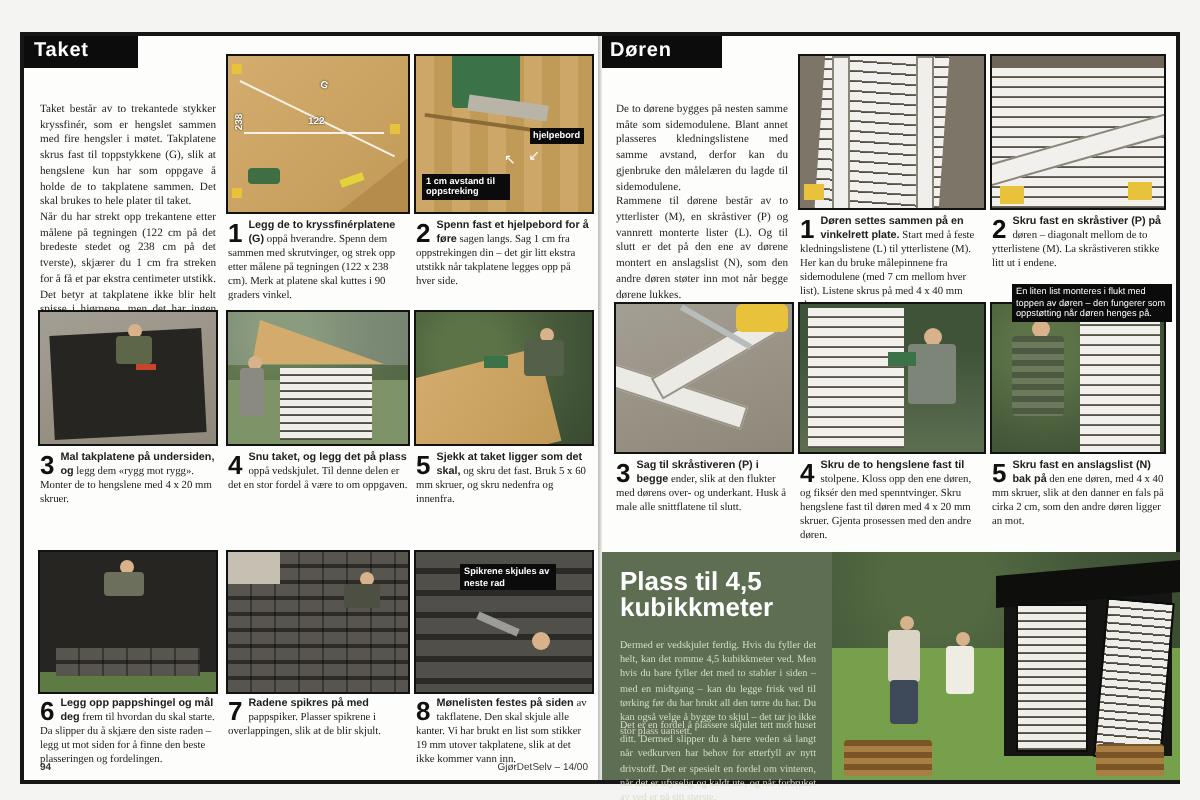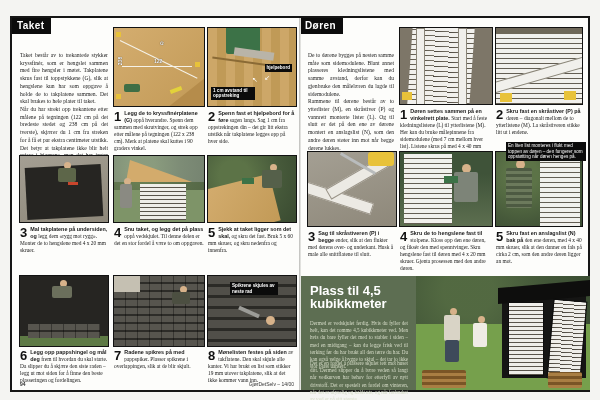--- a/index.html
+++ b/index.html
@@ -2,21 +2,21 @@
 <html><head>
 <meta charset="utf-8">
 <style>
   html,body{margin:0;padding:0;}
   body{width:600px;height:400px;background:#f4f4f2;font-family:"Liberation Sans",sans-serif;position:relative;overflow:hidden;}
   .spread{position:absolute;left:10px;top:16px;width:580px;height:376px;background:#fdfdfb;border:2px solid #161616;box-sizing:border-box;}
   .page{position:absolute;top:0;height:372px;width:288px;}
   .page.left{left:0;}
   .page.right{left:288px;}
   .gutter{position:absolute;left:287px;top:0;width:2px;height:372px;background:linear-gradient(90deg,#b9b9b6,#efefec);}
-  .kicker{position:absolute;background:#0c0c0c;color:#fff;font-weight:bold;font-size:10px;letter-spacing:.4px;padding:2px 7px 3px 5px;line-height:1.1;}
+  .kicker{position:absolute;background:#0c0c0c;color:#fff;font-weight:bold;font-size:10px;letter-spacing:.4px;padding:2px 25px 3px 5px;line-height:1.1;}
   .intro{position:absolute;font-family:"Liberation Serif",serif;font-size:5.6px;line-height:1.38;color:#1b1b1b;white-space:pre-line;text-align:justify;}
   .cap{position:absolute;font-size:5.4px;line-height:1.3;color:#202020;}
   .cap .num{float:left;font-size:13px;font-weight:bold;line-height:.85;margin:1px 3px 0 0;color:#111;}
   .cap .lead{font-weight:bold;font-family:"Liberation Sans",sans-serif;}
   .cap .rest{font-family:"Liberation Serif",serif;}
   .photo{position:absolute;overflow:hidden;outline:1px solid #121212;background:#9a958c;}
   .plabel{position:absolute;background:#0b0b0b;color:#fff;font-size:4.6px;line-height:1.25;padding:1px 2px;font-weight:bold;}
   .dim{position:absolute;color:#fff;font-size:5px;font-weight:bold;text-shadow:0 0 1px #000;}
   .mline{position:absolute;background:#f5f2e8;height:1px;}
   .ply{background:linear-gradient(135deg,#d4ad6f,#c29a57);}

